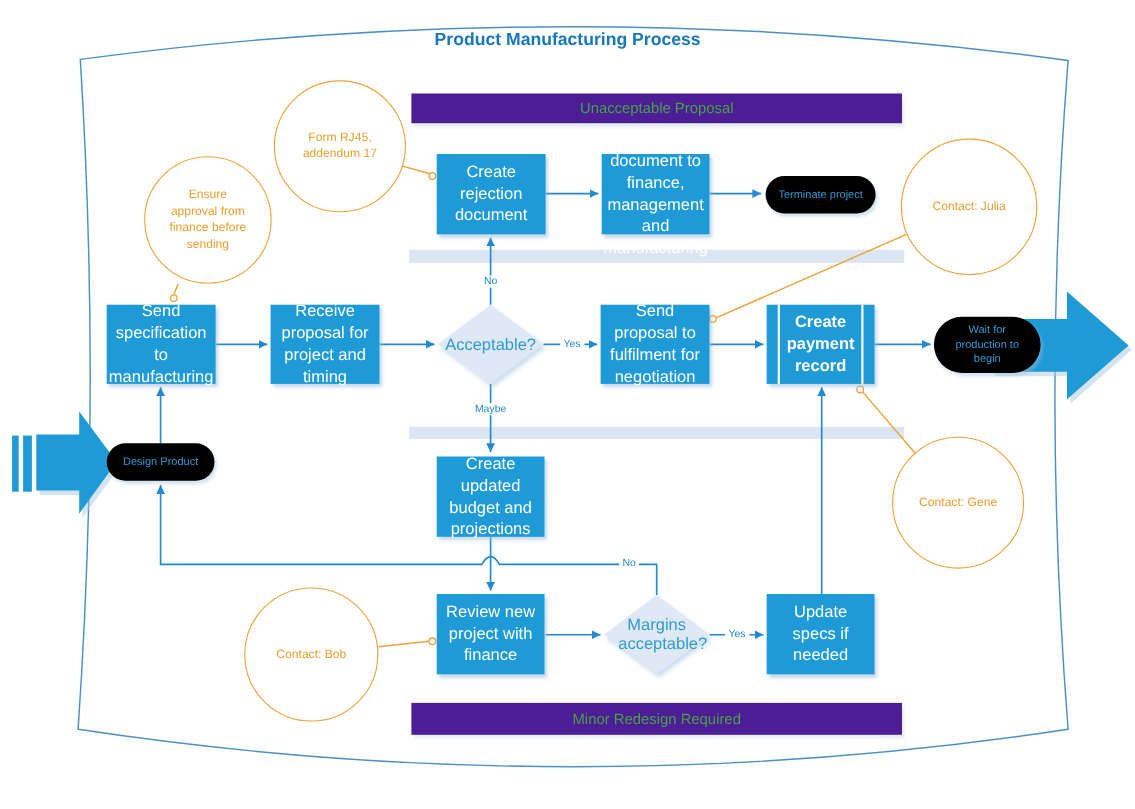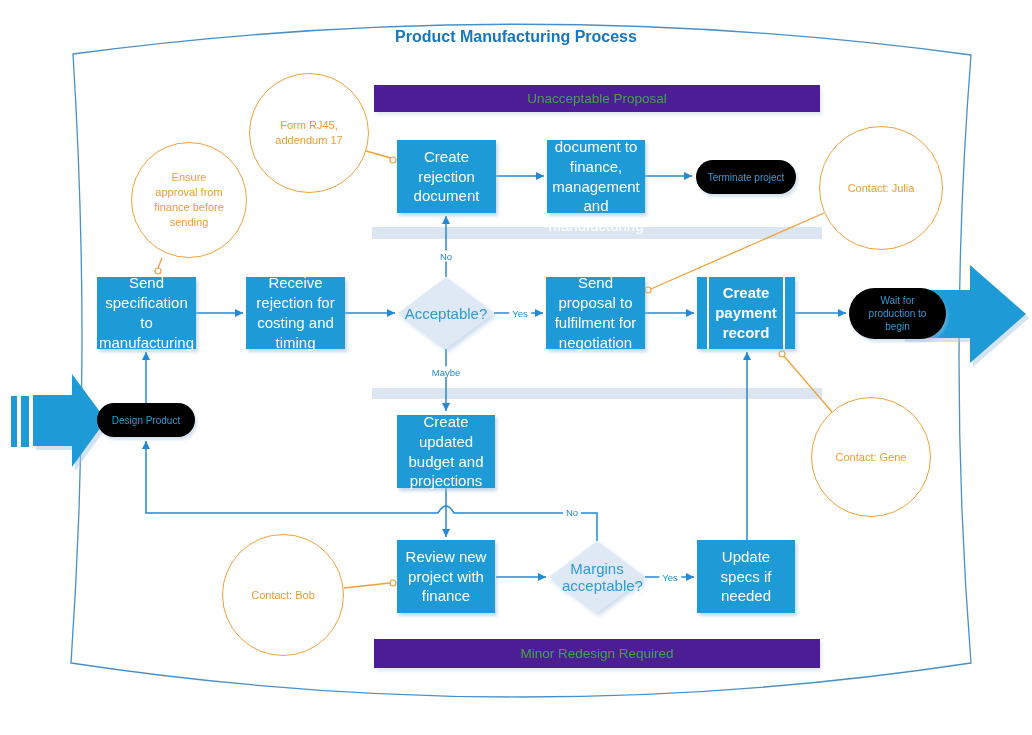--- a/index.html
+++ b/index.html
@@ -104,21 +104,21 @@
     <g stroke="#f2a138" stroke-width="1.2" fill="#fff">
       <circle cx="393" cy="160" r="3"></circle>
       <circle cx="158" cy="271" r="3"></circle>
       <circle cx="648" cy="290" r="3"></circle>
       <circle cx="782" cy="354" r="3"></circle>
       <circle cx="393" cy="583" r="3"></circle>
     </g>
   </svg>
 
   <div class="box" style="left:97px;top:277px;width:99px;height:72px;">Send specification to manufacturing</div>
-  <div class="box" style="left:246px;top:277px;width:99px;height:72px;">Receive rejection for costing and timing</div>
+  <div class="box" style="left:246px;top:277px;width:99px;height:72px;">Receive proposal for project and timing</div>
   <div class="box" style="left:546px;top:277px;width:99px;height:72px;">Send proposal to fulfilment for negotiation</div>
   <div class="box pre" style="left:697px;top:277px;width:98px;height:72px;">Create payment record</div>
   <div class="box" style="left:397px;top:140px;width:99px;height:73px;">Create rejection document</div>
   <div class="box" style="left:547px;top:140px;width:98px;height:73px;">Send document to finance, management and manufacturing</div>
   <div class="box" style="left:397px;top:415px;width:98px;height:73px;">Create updated budget and projections</div>
   <div class="box" style="left:397px;top:540px;width:98px;height:73px;">Review new project with finance</div>
   <div class="box" style="left:697px;top:540px;width:98px;height:73px;">Update specs if needed</div>
 
   <div class="diamond" style="left:398px;top:277px;width:96px;height:72px;">
     <div class="dshape"></div>

